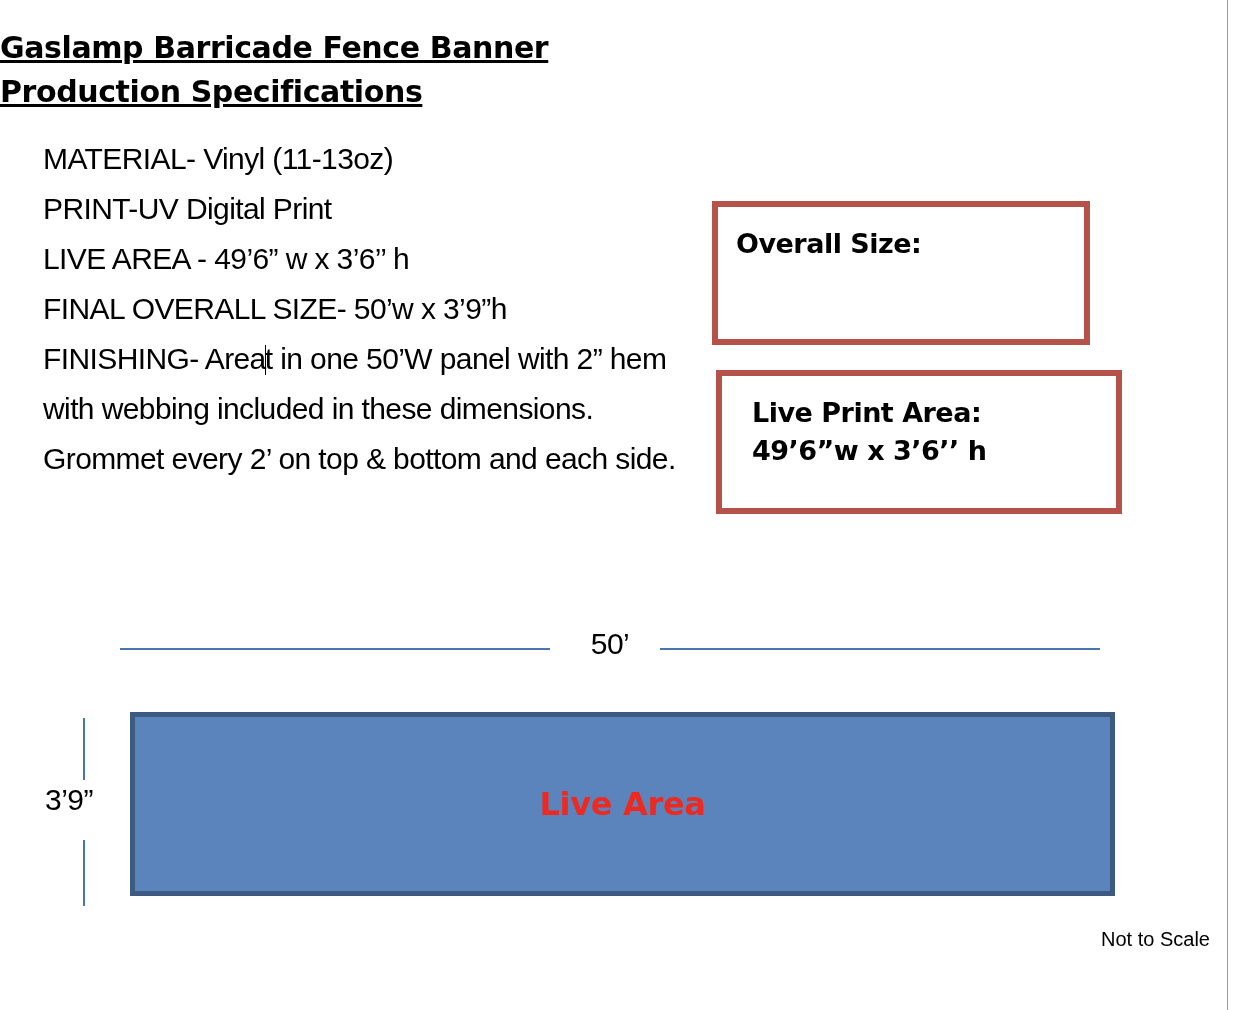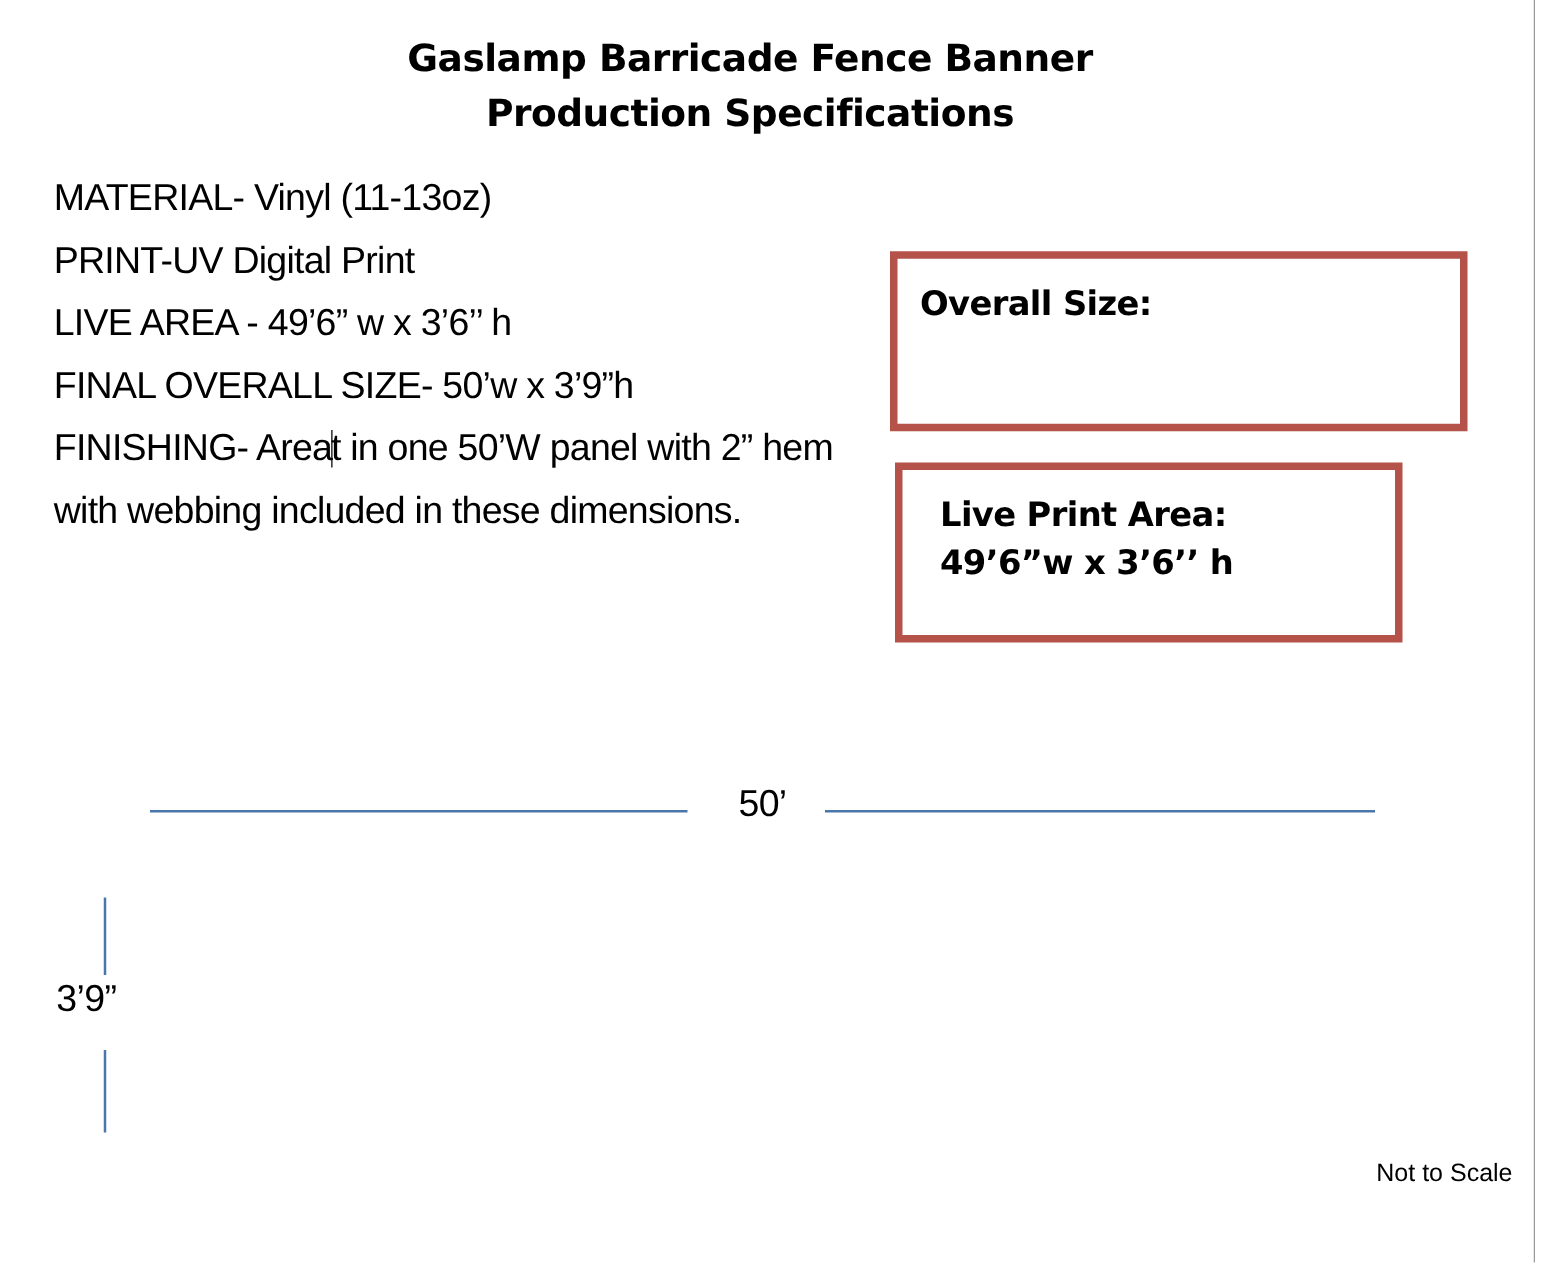--- a/index.html
+++ b/index.html
@@ -25,21 +25,21 @@
     height: 1010px;
     background: #9a9a9a;
   }
 
   
   .title-block {
     position: absolute;
     top: 26px;
     left: 0;
     width: 1200px;
-    text-align: center;
+    text-decoration: underline;
   }
   .title-line {
     font-family: "DejaVu Sans", sans-serif;
     font-weight: bold;
     font-size: 30px;
     line-height: 1.45;
     color: #000000;
     letter-spacing: -0.4px;
     white-space: nowrap;
   }
@@ -75,21 +75,21 @@
   
   .callout {
     position: absolute;
     box-sizing: border-box;
     border: 6px solid #b5534a;
     background: #ffffff;
   }
   #callout-overall {
     left: 712px;
     top: 201px;
-    width: 462px;
+    width: 378px;
     height: 144px;
   }
   #callout-live {
     left: 716px;
     top: 370px;
     width: 406px;
     height: 144px;
   }
   .callout-inner {
     padding: 18px 0 0 18px;
@@ -197,20 +197,21 @@
   <div class="title-line">Gaslamp Barricade Fence Banner</div>
   <div class="title-line">Production Specifications</div>
 </div>
 
 <div class="spec-block">
   <div class="spec-line">MATERIAL-  Vinyl (11-13oz)</div>
   <div class="spec-line">PRINT-UV Digital Print</div>
   <div class="spec-line">LIVE AREA - 49’6” w x 3’6’’ h</div>
   <div class="spec-line">FINAL OVERALL SIZE- 50’w x 3’9”h</div>
   <div class="spec-line wrap"><span>FINISHING- Area</span><span class="caret"></span><span>t in one 50’W panel with 2” hem with webbing included in these dimensions.</span></div>
+  <div class="spec-line wrap">Grommet every 2’ on top &amp; bottom and each side.</div>
 </div>
 
 <div class="callout" id="callout-overall">
   <div class="callout-inner">
     <div class="callout-line">Overall Size:</div>
   </div>
 </div>
 
 <div class="callout" id="callout-live">
   <div class="callout-inner">
@@ -222,15 +223,18 @@
 <div class="diagram">
 
   <div class="dim-line-h" id="dim-h-left"></div>
   <div class="dim-label-h">50’</div>
   <div class="dim-line-h" id="dim-h-right"></div>
 
   <div class="dim-line-v" id="dim-v-top"></div>
   <div class="dim-label-v">3’9”</div>
   <div class="dim-line-v" id="dim-v-bottom"></div>
 
+  <div class="banner-rect">
+    <span class="banner-label">Live Area</span>
+  </div>
 
   <div class="scale-note">Not to Scale</div>
 </div>
 
 </body></html>

